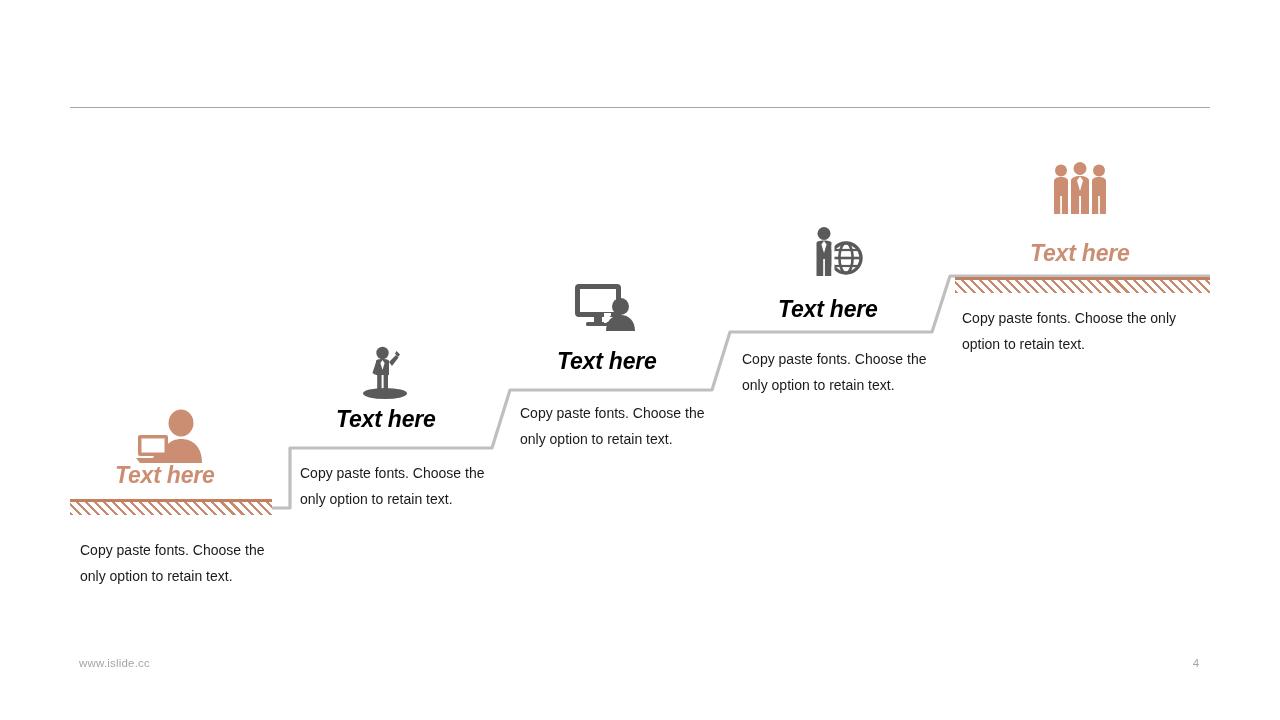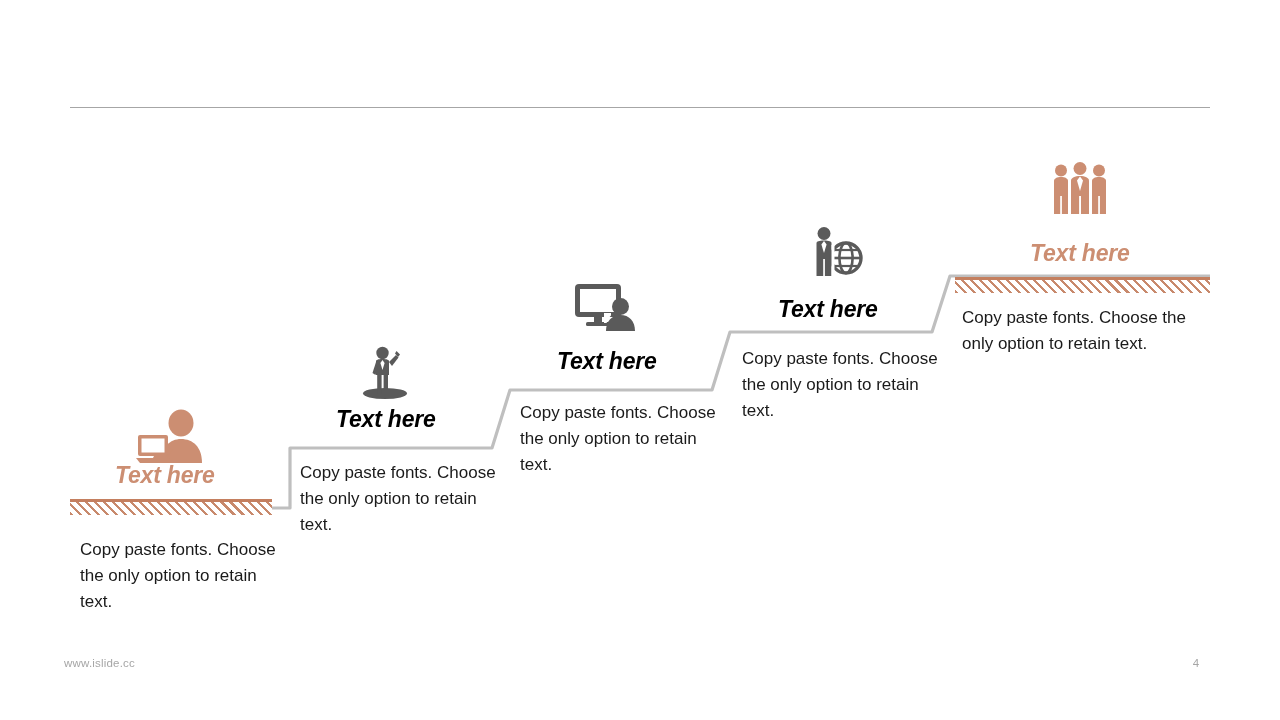--- a/index.html
+++ b/index.html
@@ -25,21 +25,21 @@
   .title-rule {
     position: absolute;
     left: 70px;
     top: 107px;
     width: 1140px;
     height: 1px;
     background: #a6a6a6;
   }
   .footer-url {
     position: absolute;
-    left: 64px;
+    left: 79px;
     top: 657px;
     font-size: 11.5px;
     color: #a6a6a6;
     letter-spacing: .2px;
   }
   .footer-page {
     position: absolute;
     left: 1186px;
     top: 657px;
     width: 20px;
@@ -72,21 +72,21 @@
     font-weight: bold;
     white-space: nowrap;
     letter-spacing: -0.2px;
     font-style: italic;
   }
   .step-title.accent { color: #cc8e72; }
   .step-title.dark   { color: #000000; }
 
   .step-body {
     position: absolute;
-    font-size: 17px;
+    font-size: 14px;
     line-height: 26px;
     color: #1a1a1a;
   }
 
   
   .hatch-bar {
     position: absolute;
     height: 16px;
   }
   .hatch-bar .cap {

